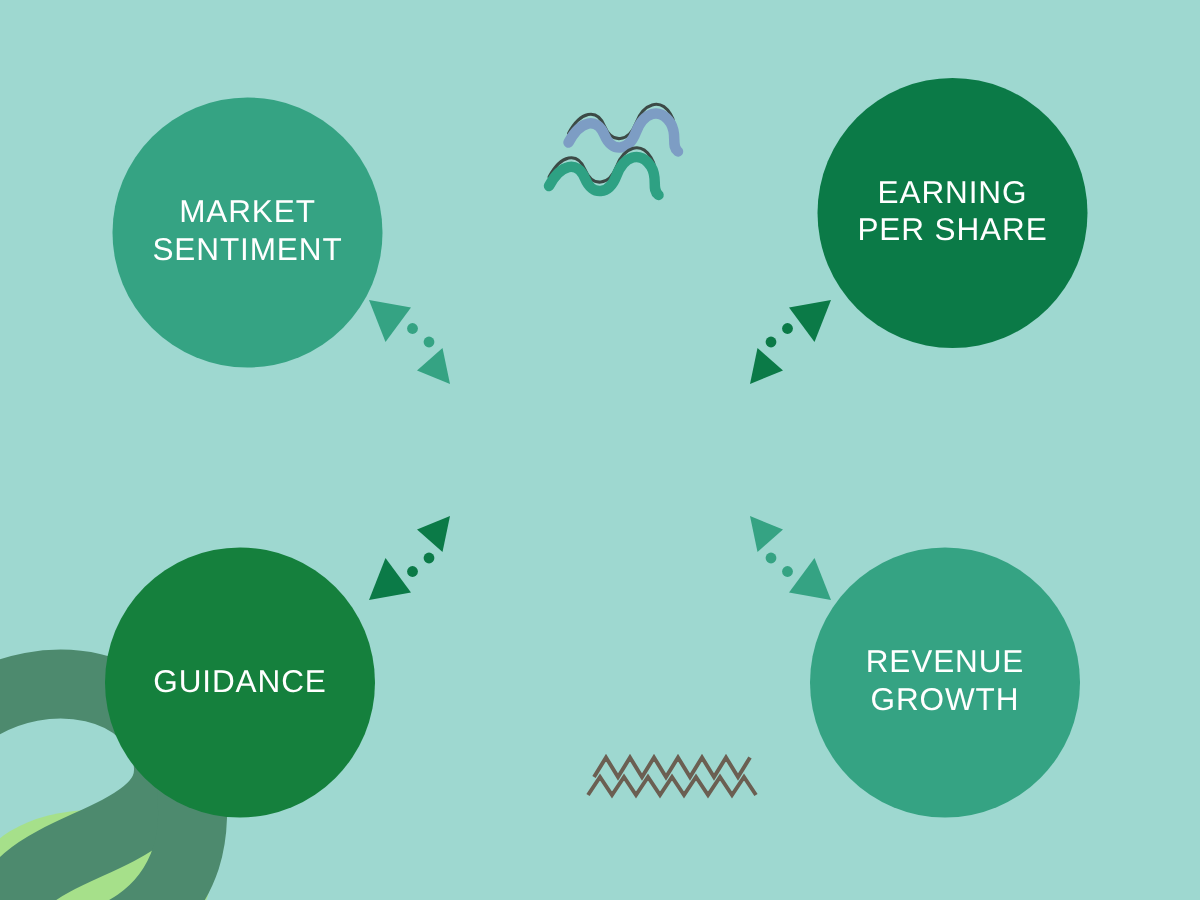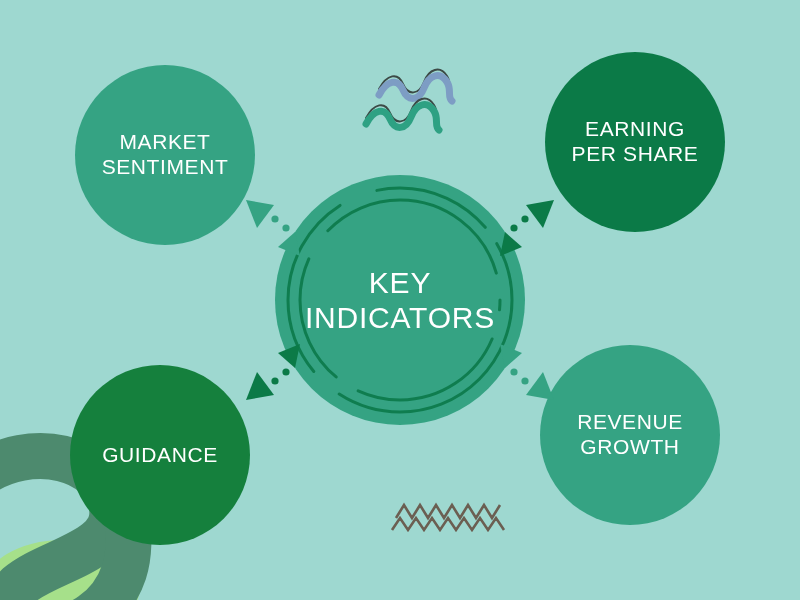--- a/index.html
+++ b/index.html
@@ -49,21 +49,21 @@
   }
   .center-node .node-label {
     font-size: 30px;
     letter-spacing: 0.8px;
     position: relative;
     z-index: 3;
   }
   .n-tl { left: 75px;  top: 65px;  }
   .n-tr { left: 545px; top: 52px;  }
   .n-bl { left: 70px;  top: 365px; }
-  .n-br { left: 540px; top: 345px; }
+  .n-br { left: 540px; top: 365px; }
   
   svg.deco { position: absolute; left: 0; top: 0; overflow: visible; }
   .blob-layer { z-index: 0; }
   .arrow-layer { z-index: 4; }
   .squiggle-layer { z-index: 5; }
   .ring-layer { position:absolute; left:0; top:0; z-index:2; }
 </style>
 </head>
 <body>
 
@@ -92,30 +92,20 @@
 
   <div class="node satellite n-bl" style="background:#15803d">
     <span class="node-label">GUIDANCE</span>
   </div>
 
   <div class="node satellite n-br" style="background:#35a383">
     <span class="node-label">REVENUE
 GROWTH</span>
   </div>
 
-  <div class="node center-node" style="background:#35a383">
-    <svg class="ring-layer" width="250" height="250" viewBox="0 0 250 250">
-
-      <circle cx="125" cy="125" r="112" fill="none" stroke="#0f7d4f" stroke-width="3" stroke-linecap="round" stroke-dasharray="300 34 190 40 120 20" stroke-dashoffset="60"></circle>
-
-      <circle cx="125" cy="125" r="100" fill="none" stroke="#0f7d4f" stroke-width="3" stroke-linecap="round" stroke-dasharray="210 30 160 26 130 34" stroke-dashoffset="200"></circle>
-    </svg>
-    <span class="node-label">KEY
-INDICATORS</span>
-  </div>
 
   <svg class="deco arrow-layer" width="800" height="600" viewBox="0 0 800 600">
 
     <g fill="#35a383">
       <path d="M 246 200 L 274 205 L 257 228 Z"></path>
       <circle cx="275" cy="219" r="3.6"></circle>
       <circle cx="286" cy="228" r="3.6"></circle>
       <path d="M 295 232 L 300 256 L 278 247 Z"></path>
     </g>
 

